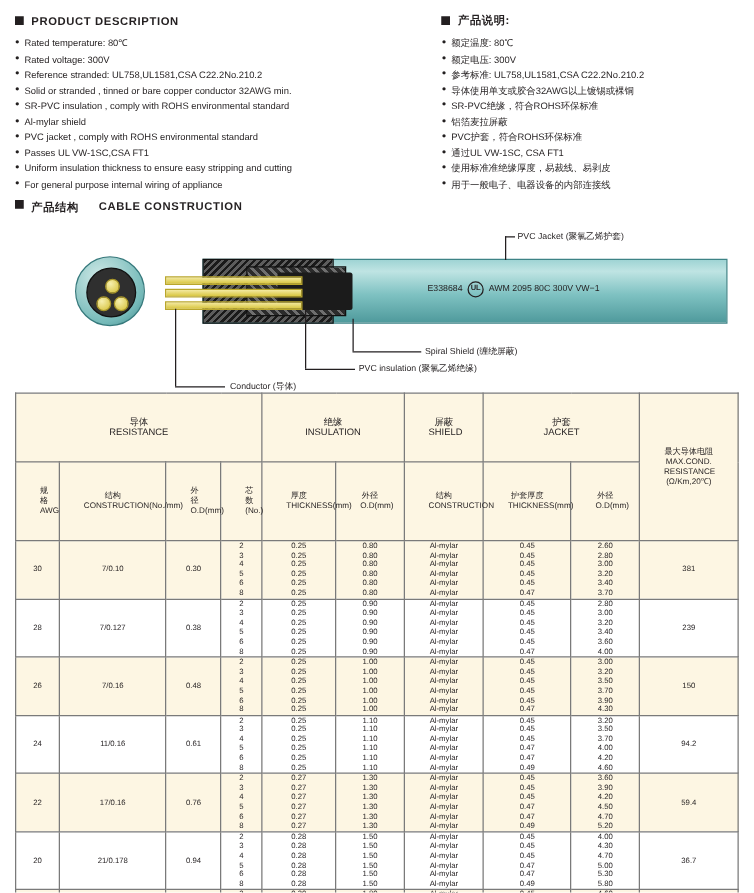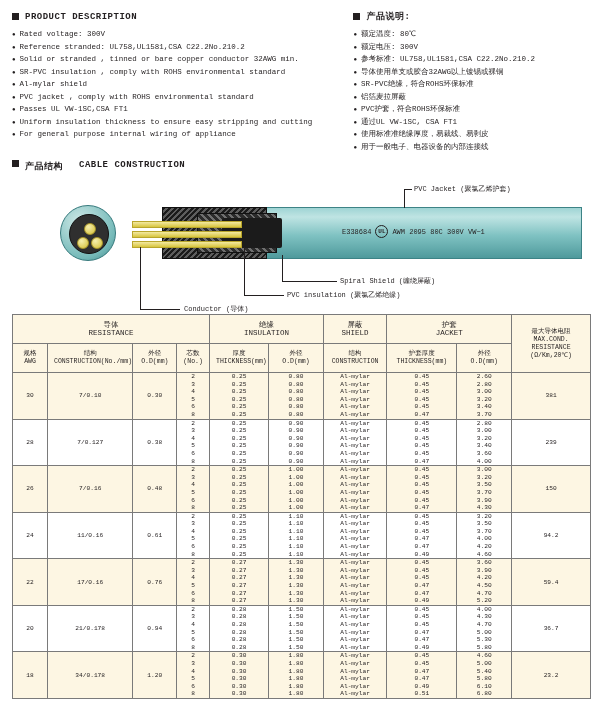--- a/index.html
+++ b/index.html
@@ -7,21 +7,21 @@
   body {
     width: 603px;
     height: 714px;
     background: #ffffff;
     font-family: "Liberation Sans", sans-serif;
     font-size: 7.5px;
     color: #231f20;
     position: relative;
     overflow: hidden;
   }
-  .page { position: relative; width: 603px; height: 714px; padding: 10px 12px; font-family: Liberation Mono, monospace; }
+  .page { position: relative; width: 603px; height: 714px; padding: 10px 12px; }
 
   
   .sec-head { display: flex; align-items: flex-start; gap: 6px; }
   .sq { width: 7px; height: 7px; background: #231f20; display: inline-block; }
   .sec-title { font-size: 9px; font-weight: bold; letter-spacing: .5px; }
   .sec-title2 { font-size: 9px; font-weight: bold; letter-spacing: .5px; margin-left: 10px;}
 
   
   .desc-wrap { display: flex; margin-top: 6px; }
   .col-left { width: 330px; }
@@ -77,21 +77,21 @@
 
   .label { position: absolute; font-size: 7px; white-space: nowrap; }
   .lead { position: absolute; background: #231f20; }
   .print { position: absolute; left: 330px; top: 48px; font-size: 7px; display: flex; align-items: center; gap: 4px; }
   .ul-mark { display:inline-block; width: 13px; height: 13px; border: 1.2px solid #231f20; border-radius: 50%;
     font-size: 6px; font-weight: bold; text-align: center; line-height: 11px; }
 
   
   table.spec { border-collapse: collapse; width: 579px; margin-top: 2px; table-layout: fixed; }
   table.spec th, table.spec td { border: 1px solid #7a7a7a; text-align: center; vertical-align: middle; }
-  table.spec th { background: #fdf6e3; font-size: 6.5px; line-height: 8px; padding: 6px; font-weight: normal; }
+  table.spec th { background: #fdf6e3; font-size: 6.5px; line-height: 8px; padding: 19px; font-weight: normal; }
   .grp { font-size: 7.5px; }
   table.spec td { font-size: 6.2px; padding: 0; }
   .cell-alt { background: #fdf6e3; }
   .cell-wh { background: #ffffff; }
   .stack { line-height: 7.6px; }
   .stack div { height: 7.6px; }
   .awg { font-size: 8px; }
   .mm { font-size: 7.5px; }
   .res { font-size: 7.5px; }
 </style>
@@ -106,20 +106,24 @@
       <span class="sec-title">PRODUCT  DESCRIPTION</span>
     </div>
     <div class="col-right">
       <span class="sq"></span>
       <span class="sec-title">产品说明:</span>
     </div>
   </div>
 
   <div class="desc-wrap">
     <div class="col-left">
+      <div class="bullet-row">
+          <span class="dot">●</span>
+          <span class="btext">Rated temperature: 80℃</span>
+        </div>
       <div class="bullet-row">
           <span class="dot">●</span>
           <span class="btext">Rated voltage: 300V</span>
         </div>
       <div class="bullet-row">
           <span class="dot">●</span>
           <span class="btext">Reference stranded: UL758,UL1581,CSA C22.2No.210.2</span>
         </div>
       <div class="bullet-row">
           <span class="dot">●</span>

